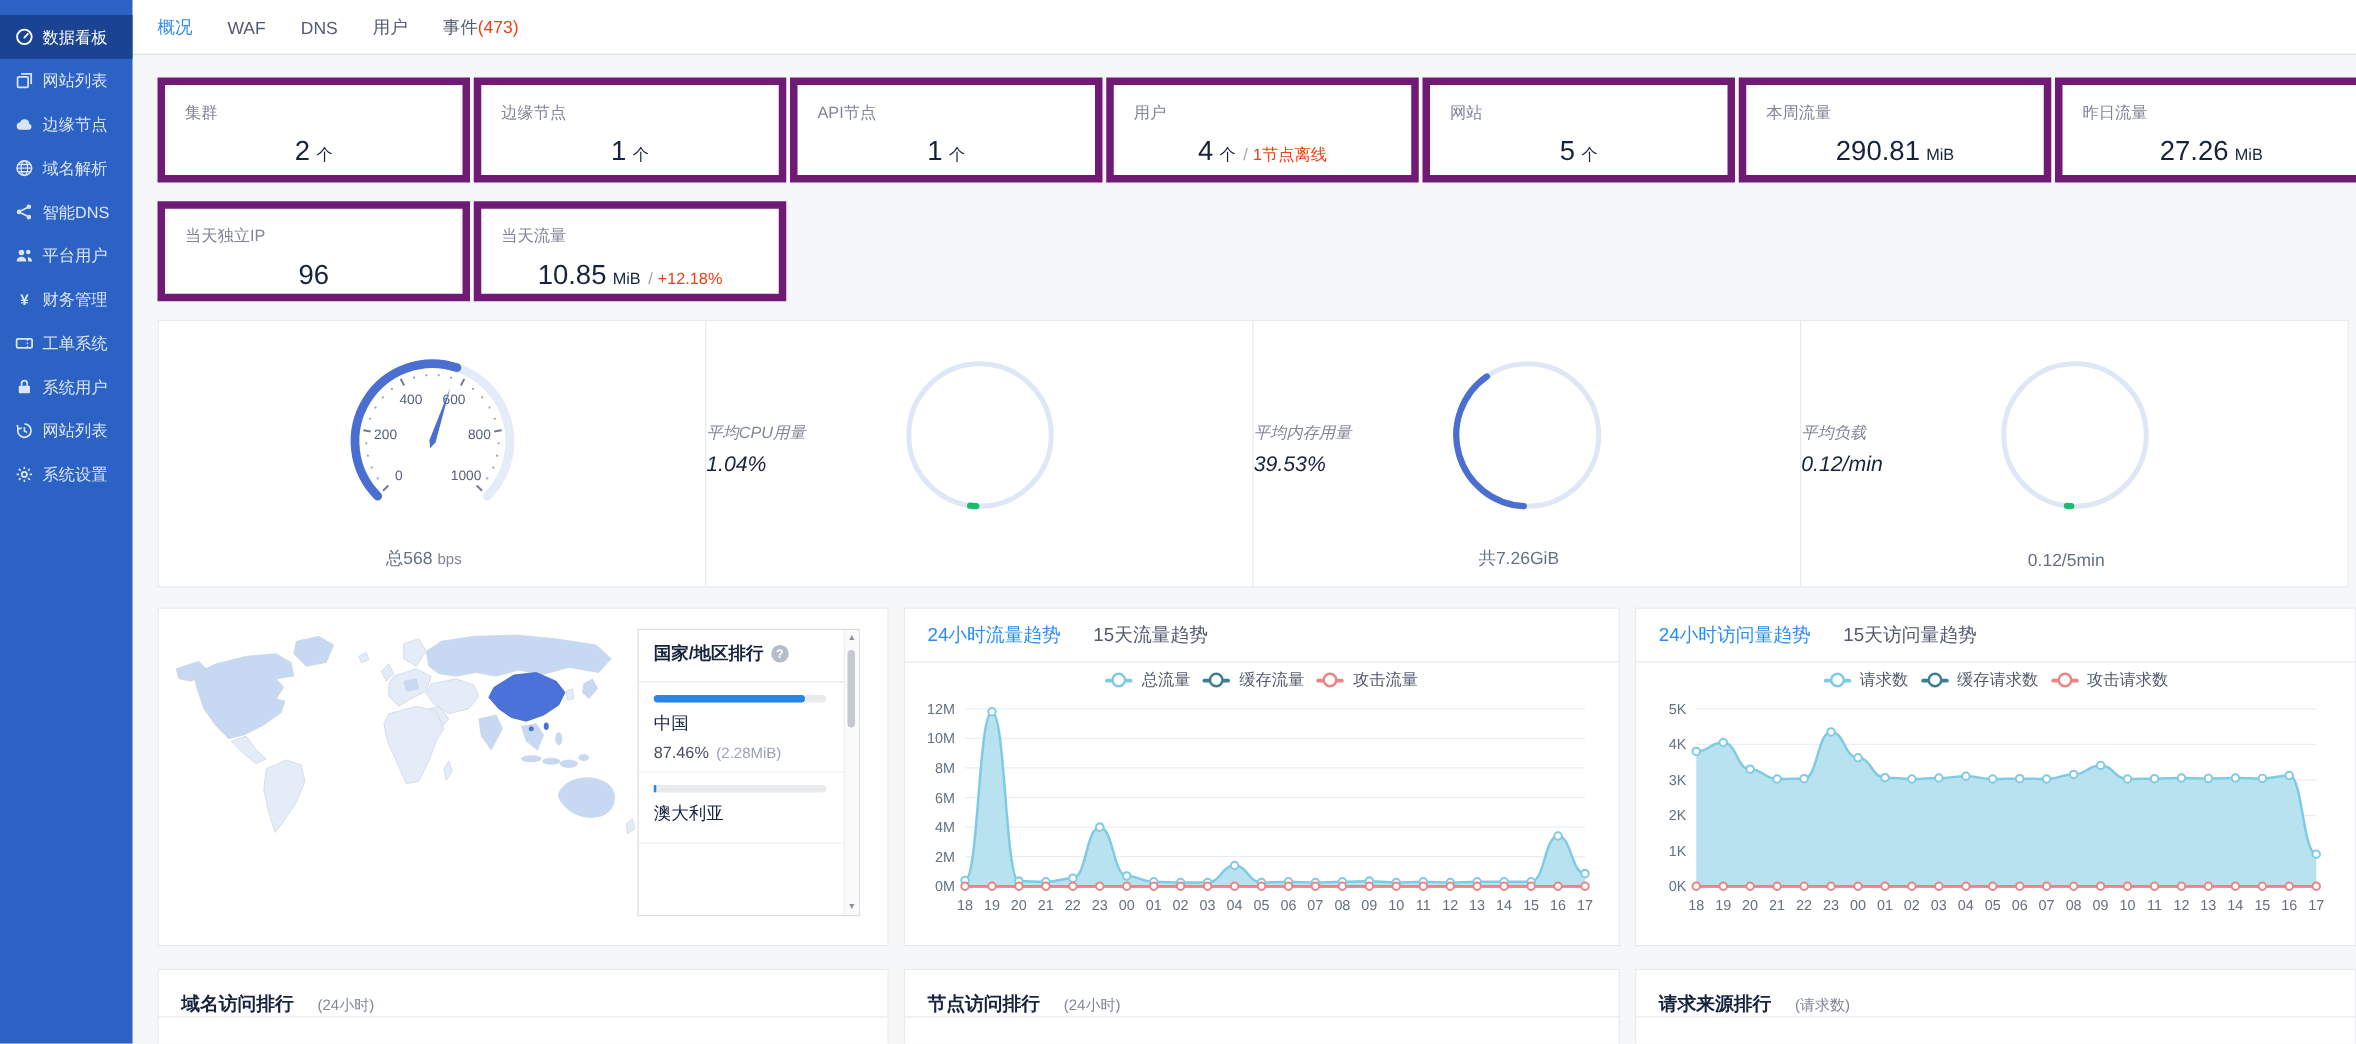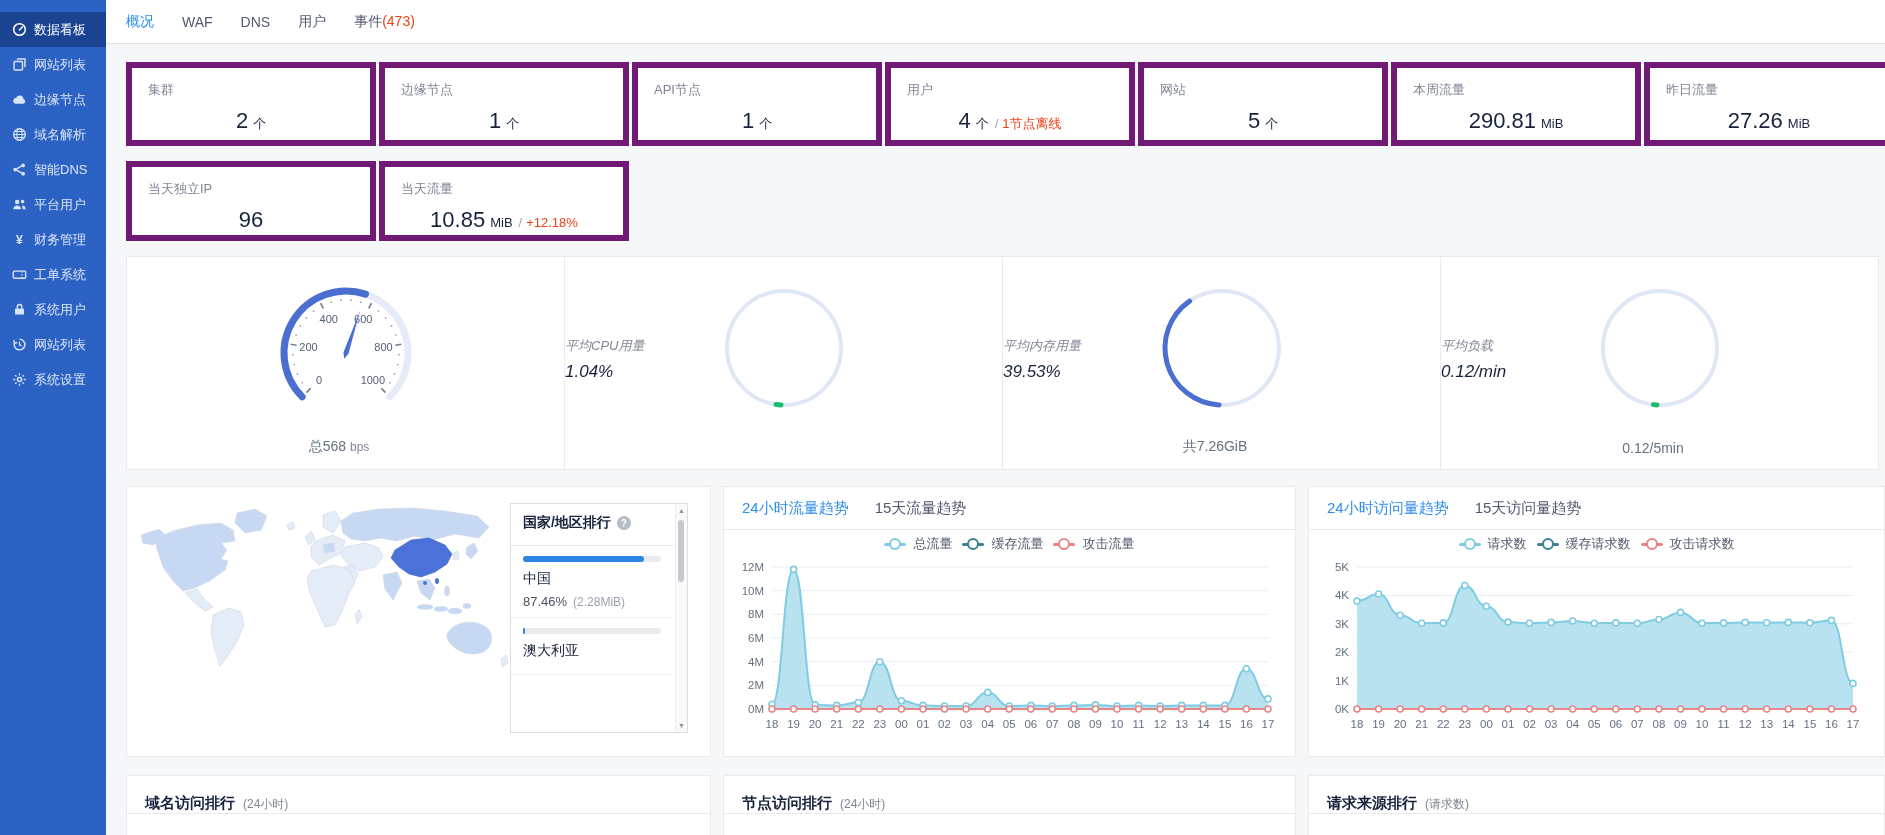--- a/index.html
+++ b/index.html
@@ -63,21 +63,21 @@
   .chart-tab.active{color:#2d8cf0;}
   .legend{display:flex;justify-content:center;align-items:flex-start;gap:10px;margin-top:5px;height:20px;}
   .leg-item{display:flex;align-items:center;gap:7px;font-size:13px;color:#515a6e;cursor:pointer;}
   .leg-ic{position:relative;width:22px;height:10px;flex:none;}
   .leg-ic .ln{position:absolute;left:0;right:0;top:4px;height:3px;border-radius:2px;}
   .leg-ic .ci{position:absolute;left:5px;top:-1px;width:8px;height:8px;border-radius:50%;background:#fff;border:2px solid #000;box-sizing:content-box;}
   .chart-svg{margin:2px 0 0 8px;display:block;}
   
   .bottom-row .panel{height:120px;}
   .bp1{width:586px;} .bp2{width:574px;} .bp3{width:578px;}
-  .bottom-head{display:flex;align-items:baseline;gap:8px;padding:18px 18px 0;border-bottom:1px solid #e8eaec;}
+  .bottom-head{display:flex;align-items:baseline;gap:19px;padding:18px 18px 0;border-bottom:1px solid #e8eaec;}
   .bh-title{font-size:15px;color:#17233d;font-weight:bold;}
   .bh-sub{font-size:12px;color:#808695;}
 </style>
 </head>
 <body>
 
 <div class="app">
   <aside class="sidebar" id="sidebar">
       <div class="side-item active">
         <span class="ic">

